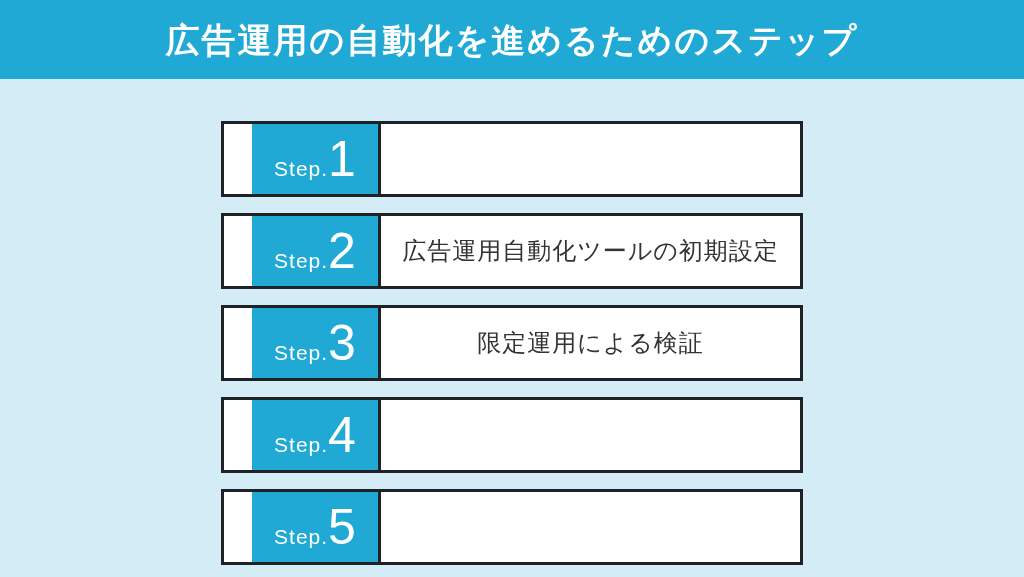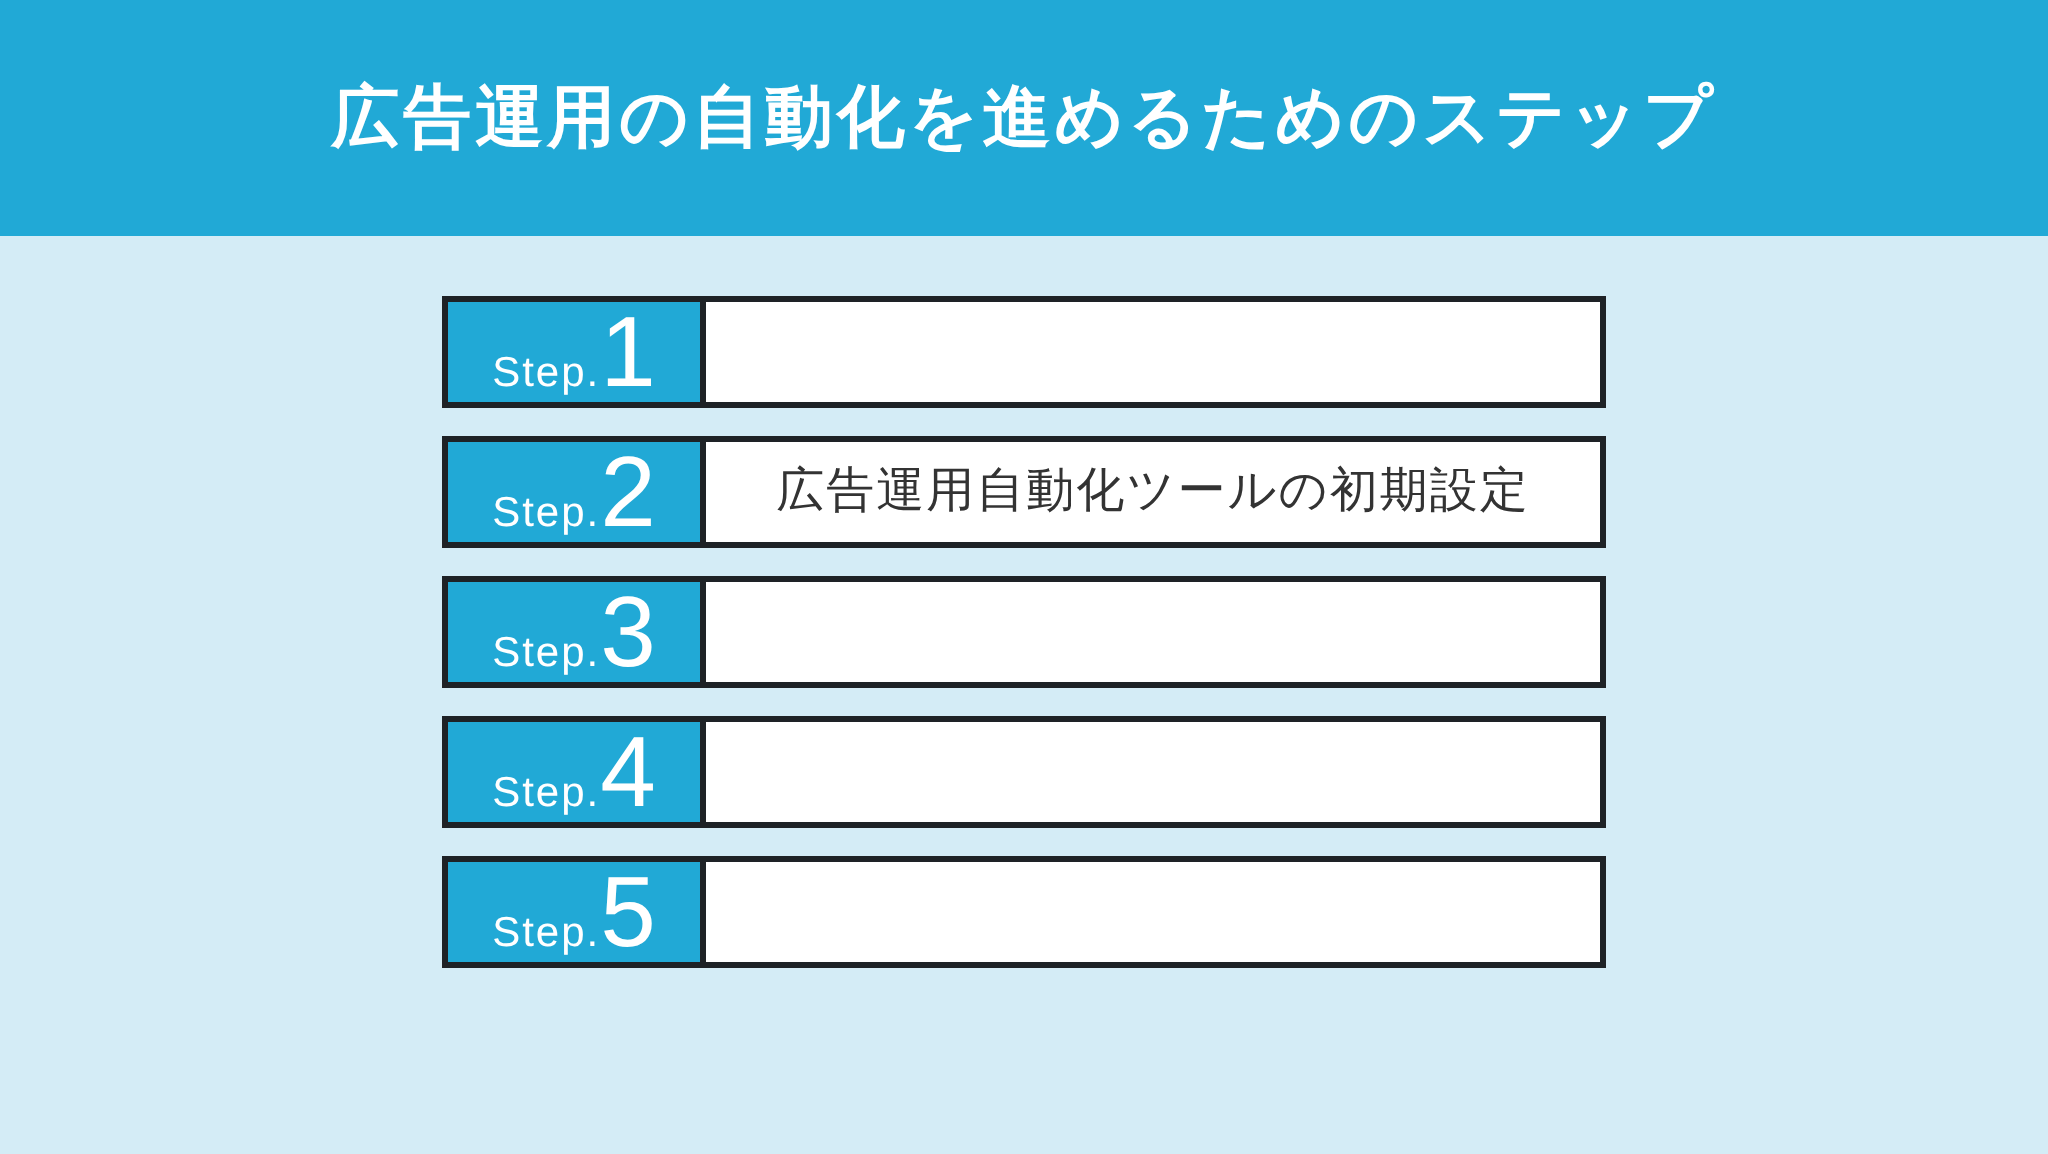--- a/index.html
+++ b/index.html
@@ -19,46 +19,47 @@
   }
   .canvas {
     position: relative;
     width: 1024px;
     height: 577px;
     background: var(--background);
     overflow: hidden;
   }
   .header {
     width: 1024px;
-    height: 118px;
+    height: 79px;
     background: var(--accent);
     display: flex;
     align-items: center;
     justify-content: center;
     text-align: right;
   }
   .header-title {
     color: var(--header-text);
     font-size: 34px;
     font-weight: bold;
     letter-spacing: 2px;
     line-height: 1;
     white-space: nowrap;
   }
   .steps {
     padding-top: 26px;
   }
   .step-row {
     width: 582px;
-    height: 56px;
-    margin: 4px auto 14px auto;
+    height: 76px;
+    margin: 16px auto 14px auto;
     border: 3px solid var(--border);
     background: var(--panel);
     display: flex;
     align-items: stretch;
+    padding-left: 28px;
   }
   .step-cell-left {
     width: 129px;
     flex: 0 0 129px;
     background: var(--accent);
     border-right: 3px solid var(--border);
     display: flex;
     align-items: center;
     justify-content: center;
   }
@@ -123,20 +124,23 @@
       </div>
     </div>
 
     <div class="step-row">
       <div class="step-cell-left">
         <span class="step-badge">
           <span class="step-prefix">Step.</span>
             <span class="step-number">3</span>
         </span>
       </div>
+      <div class="step-cell-right">
+        <span class="step-label">限定運用による検証</span>
+      </div>
     </div>
 
     <div class="step-row">
       <div class="step-cell-left">
         <span class="step-badge">
           <span class="step-prefix">Step.</span>
             <span class="step-number">4</span>
         </span>
       </div>
     </div>

